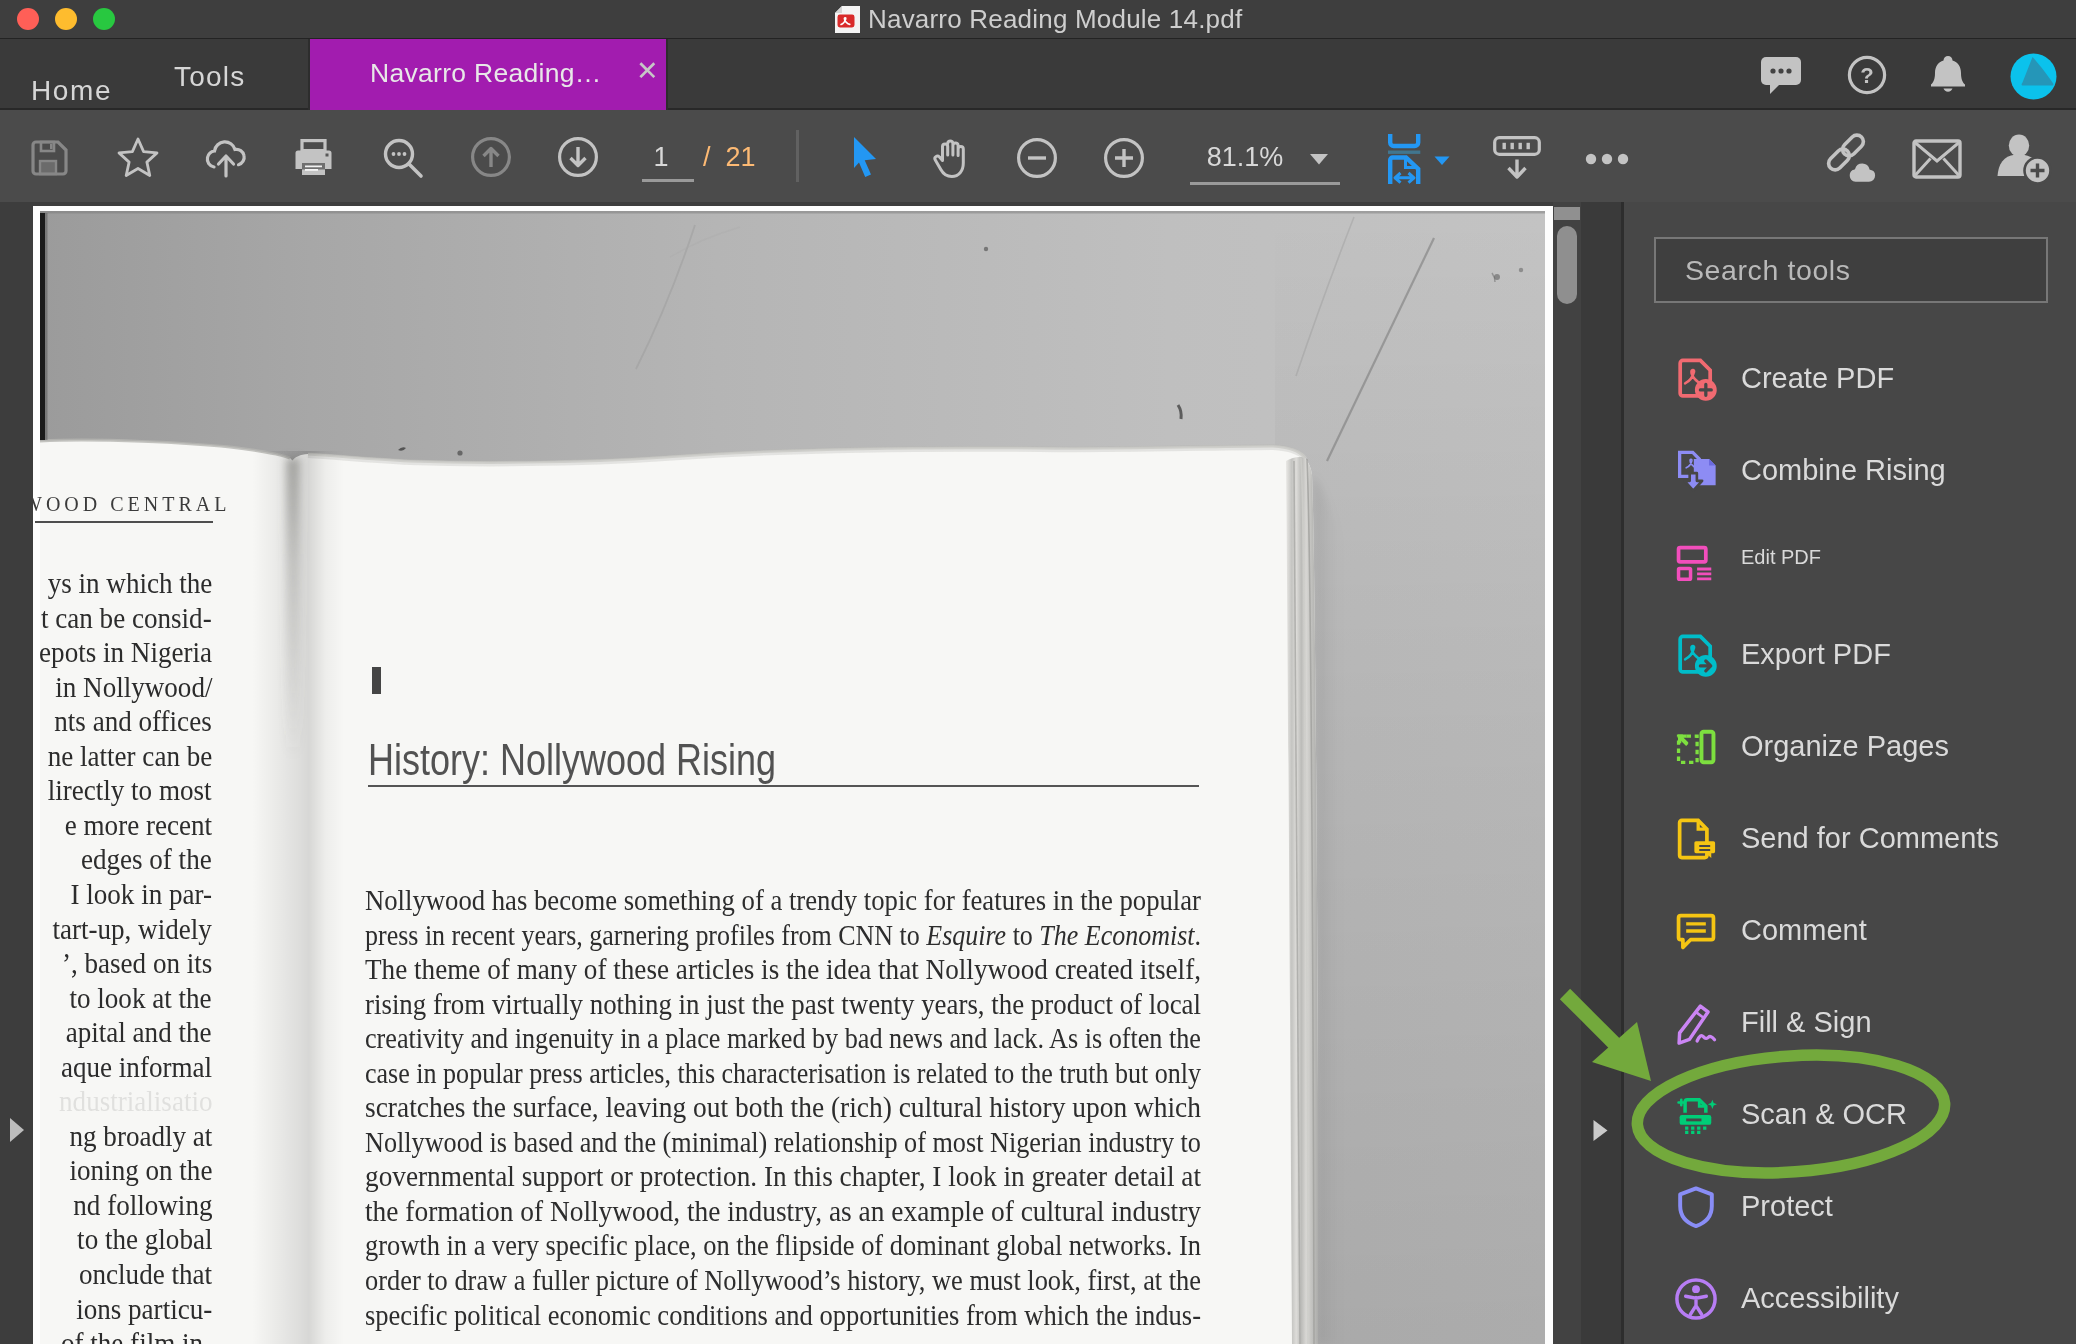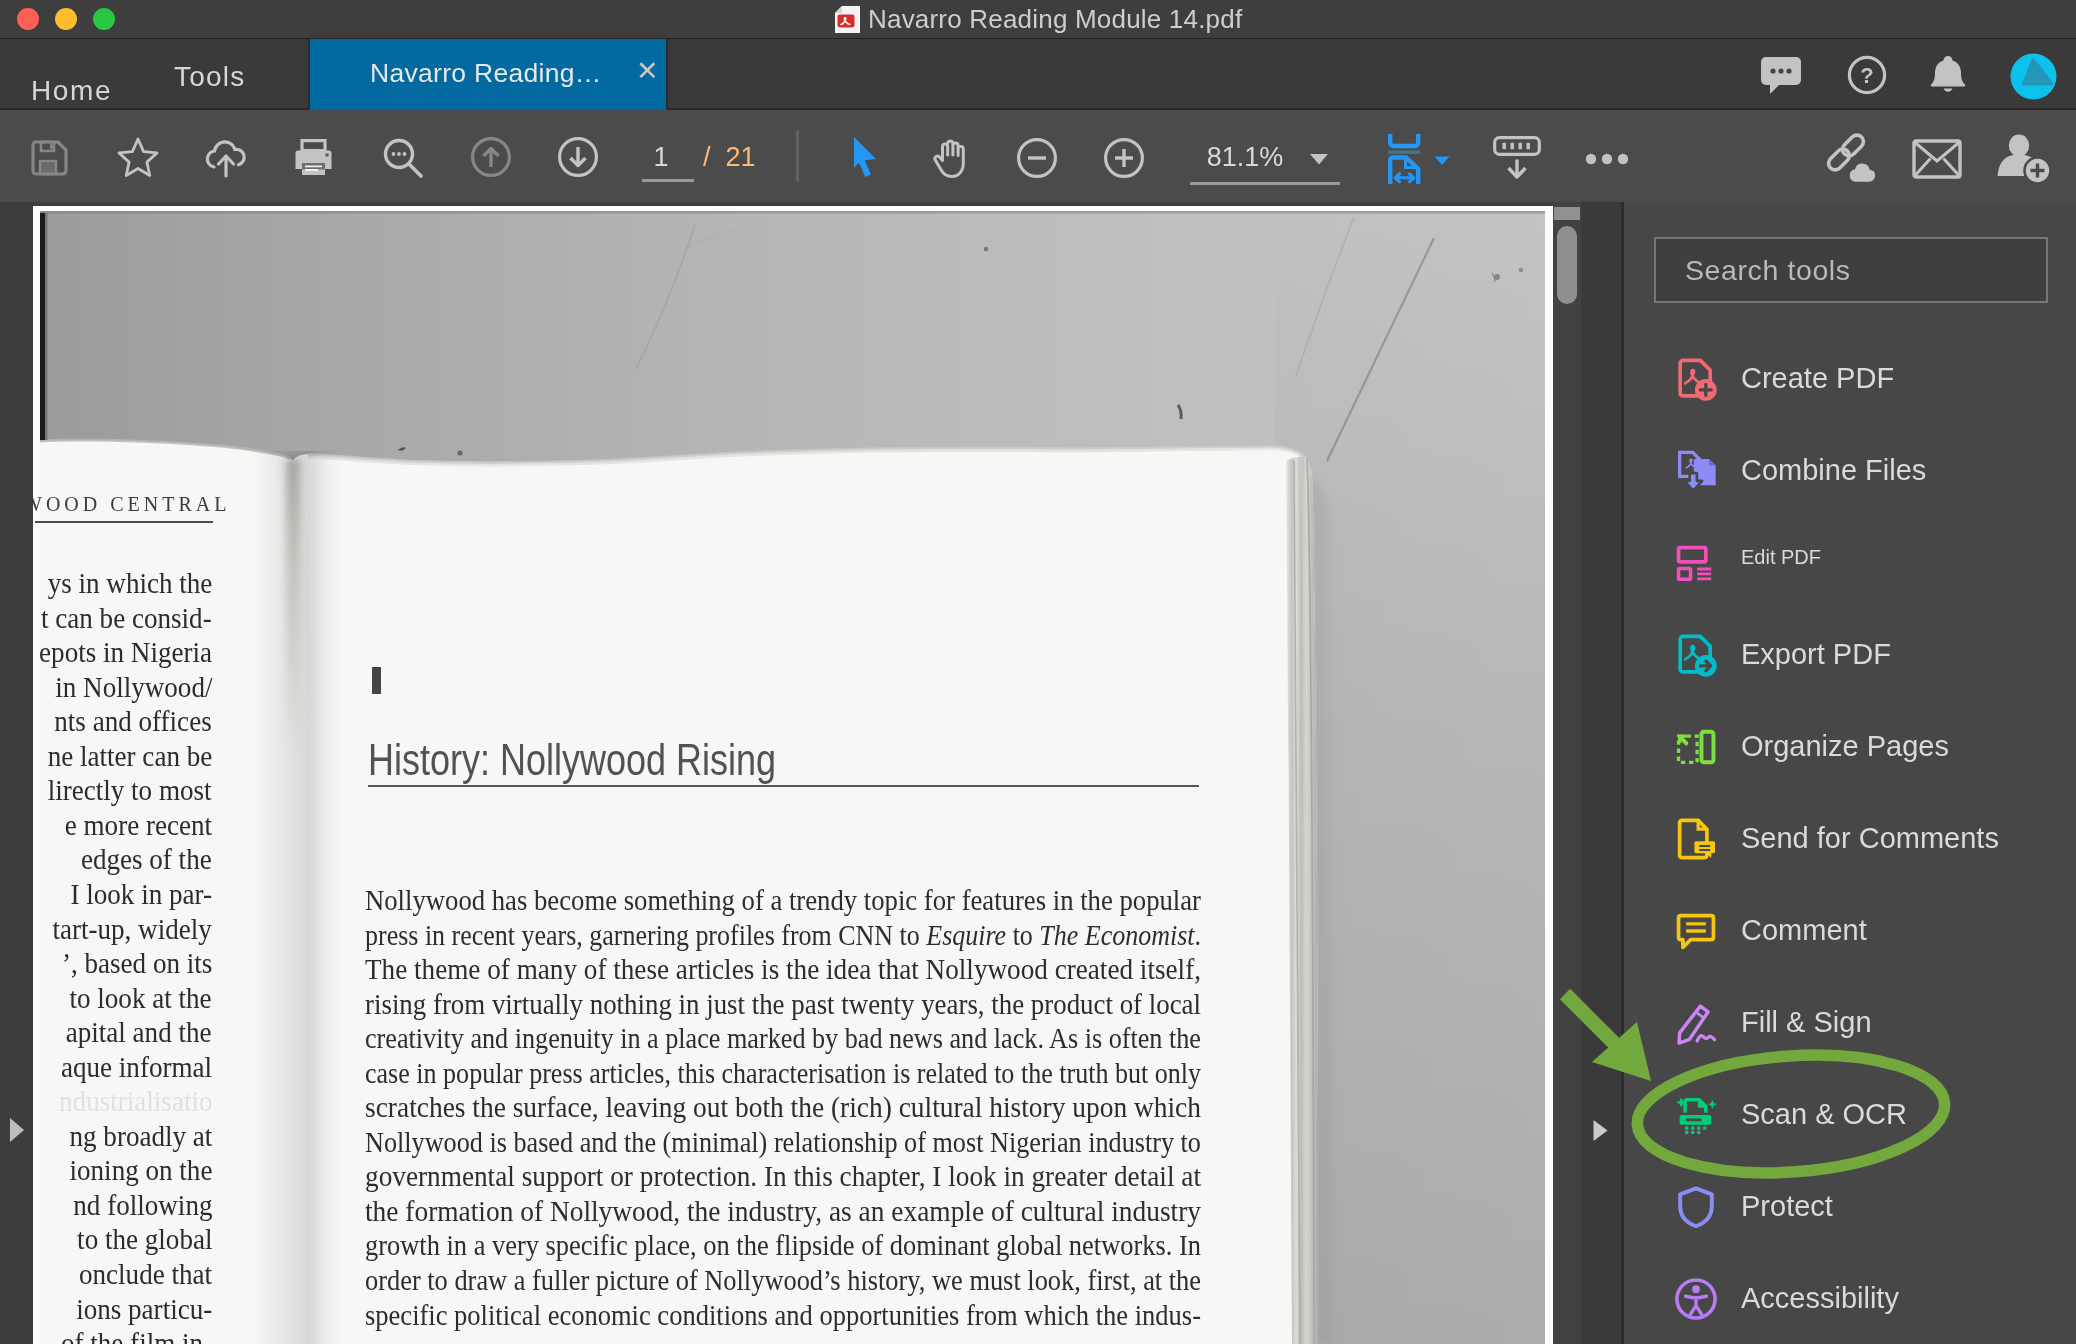--- a/index.html
+++ b/index.html
@@ -2,21 +2,21 @@
 <html><head><meta charset="utf-8"><style>
 * { margin:0; padding:0; box-sizing:content-box; }
 html,body { width:2076px; height:1344px; overflow:hidden; }
 body { font-family:"Liberation Sans",sans-serif; background:#3d3d3d; position:relative; }
 #titlebar { position:absolute; left:0; top:0; width:2076px; height:38px; background:#3e3e3e; border-bottom:1px solid #232323; }
 .tl { position:absolute; top:8px; width:22px; height:22px; border-radius:50%; }
 #titletext { position:absolute; left:868px; top:4px; font-size:26px; color:#cecece; letter-spacing:.2px; }
 #tabbar { position:absolute; left:0; top:39px; width:2076px; height:69px; background:#3a3a3a; border-bottom:2px solid #282828; }
 #hometab { position:absolute; left:31px; top:22px; font-size:28px; color:#d6d6d6; letter-spacing:1.6px;margin-top:14px; }
 #toolstab { position:absolute; left:174px; top:22px; font-size:28px; color:#d6d6d6; letter-spacing:1.2px; }
-#activetab { position:absolute; left:308px; top:0px; width:360px; height:71px; background:#0369a1; border-left:2px solid #2d2d2d; border-right:2px solid #2d2d2d; box-sizing:border-box; }
+#activetab { position:absolute; left:308px; top:0px; width:360px; height:71px; background:#a21caf; border-left:2px solid #2d2d2d; border-right:2px solid #2d2d2d; box-sizing:border-box; }
 #activetab .lbl { position:absolute; left:60px; top:19px; font-size:26.5px; color:#e8e8e8; letter-spacing:.3px; }
 #activetab .x { position:absolute; left:326px; top:16px; font-size:27px; color:#c6c6c6; }
 #toolbar { position:absolute; left:0; top:110px; width:2076px; height:92px; background:#4b4b4b; }
 #docarea { position:absolute; left:0; top:202px; width:1621px; height:1142px; background:#3d3d3d; overflow:hidden;padding-left:8px; }
 #page { position:absolute; left:33px; top:4px; width:1520px; height:1138px; background:#fdfdfd; overflow:hidden; }
 #scan { position:absolute; left:7px; top:5px; width:1505px; height:1133px; }
 #lane { position:absolute; left:1553px; top:0; width:28px; height:1142px; background:#424242; }
 #sidebar { position:absolute; left:1621px; top:202px; width:455px; height:1142px; background:#474747; border-left:3px solid #2d2d2d; }
 .tri { position:absolute; }
 </style></head><body>
@@ -308,21 +308,21 @@
         <path d="M31 27 v10 M26 32 h10" stroke="#474747" stroke-width="3" stroke-linecap="round"></path>
       </svg></div>
     <div style="position:absolute;left:117px;top:160px;font-size:29px;color:#dadada;white-space:nowrap">Create PDF</div>
     <div style="position:absolute;left:48px;top:245px;width:48px;height:48px"><svg width="48" height="48" viewBox="0 0 44 44" fill="none">
         <path d="M7 5 h12 l6 6 v16 h-18 z" stroke="#8d8cf4" stroke-width="3"></path>
         <path d="M13 19 c2.5-1 4.5-3.5 5.2-6.5 c.2-1.2-1.4-1.6-1.6-.3 c-.2 2.6 3.2 6.5 5.8 6.9" stroke="#8d8cf4" stroke-width="1.6" stroke-linecap="round"></path>
         <path d="M20 11 h14 l6 6 v18 h-20 z" fill="#8d8cf4"></path>
         <path d="M34 11 l6 6 h-6 z" fill="#6b6adf"></path>
         <path d="M16.2 24 h6.6 v7 h4.8 l-8.1 9 l-8.1-9 h4.8 z" fill="#8d8cf4" stroke="#474747" stroke-width="2.4" stroke-linejoin="round"></path>
       </svg></div>
-    <div style="position:absolute;left:117px;top:252px;font-size:29px;color:#dadada;white-space:nowrap">Combine Files</div>
+    <div style="position:absolute;left:117px;top:252px;font-size:29px;color:#dadada;white-space:nowrap">Combine Rising</div>
     <div style="position:absolute;left:48px;top:337px;width:48px;height:48px"><svg width="48" height="48" viewBox="0 0 44 44" fill="none">
         <rect x="6" y="8" width="25" height="13" rx="1.5" stroke="#f24ebc" stroke-width="3.4"></rect>
         <rect x="6" y="27" width="11" height="10" rx="1" stroke="#f24ebc" stroke-width="3.2"></rect>
         <path d="M23 27.5 h13 M23 32 h13 M23 36.5 h13" stroke="#f24ebc" stroke-width="2.6"></path>
       </svg></div>
     <div style="position:absolute;left:117px;top:344px;font-size:20px;color:#dadada;white-space:nowrap">Edit PDF</div>
     <div style="position:absolute;left:48px;top:429px;width:48px;height:48px"><svg width="48" height="48" viewBox="0 0 44 44" fill="none">
         <path d="M10 5 h16 l9 9 v21 a2.5 2.5 0 0 1 -2.5 2.5 h-22.5 a2.5 2.5 0 0 1 -2.5 -2.5 v-27.5 a2.5 2.5 0 0 1 2.5-2.5 z" stroke="#00bdc9" stroke-width="3.4"></path>
         <path d="M12 26 c3.5-1.7 7-5.8 8.2-10.5 c.4-1.9-2.1-2.6-2.4-.5 c-.4 4.1 5.3 10.5 9.4 11.1" stroke="#00bdc9" stroke-width="2.3" stroke-linecap="round"></path>
         <circle cx="31" cy="32" r="10" fill="#00bdc9"></circle>

